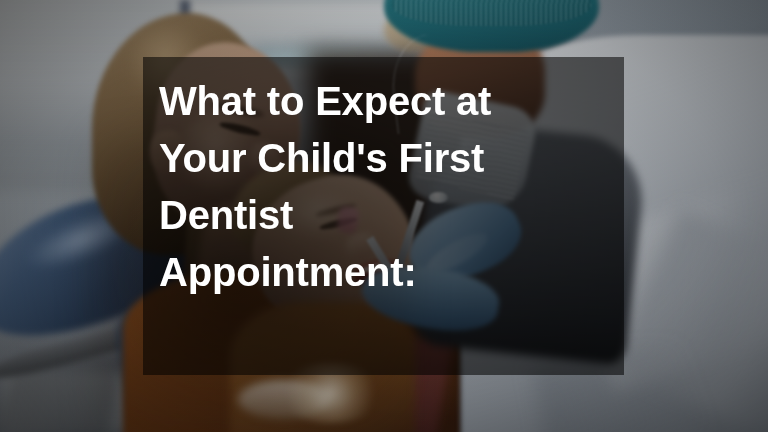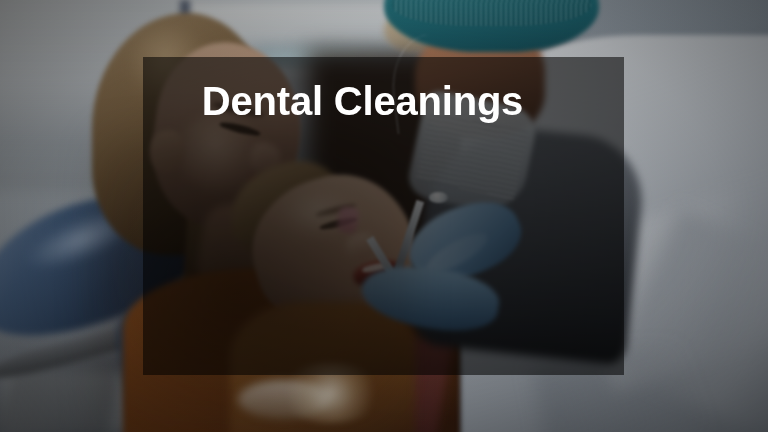--- a/index.html
+++ b/index.html
@@ -767,16 +767,19 @@
 
     <div class="lamp-rim"></div>
     <div class="light-glow"></div>
 
     <div class="grade-dark-left"></div>
     <div class="grade-warm"></div>
     <div class="grade-vignette"></div>
   </div>
 
   <div class="title-overlay">
-    <h1 class="headline"><span class="last-line">Dental Cleanings</span></h1>
+    <h1 class="headline"><span>What to Expect at
+Your Child's First
+Dentist
+Appointment:</span></h1>
   </div>
 
 </div>
 
 </body></html>

